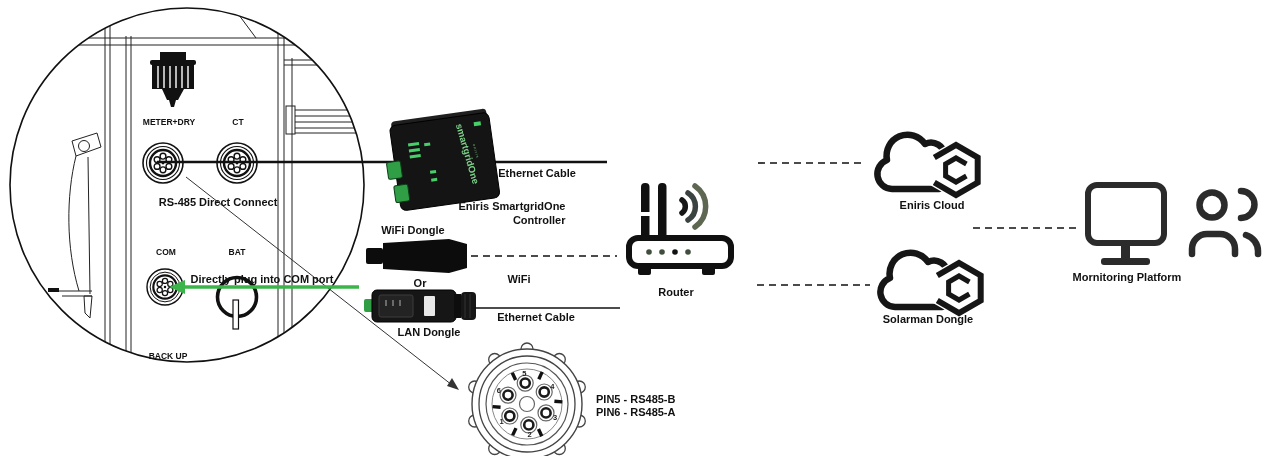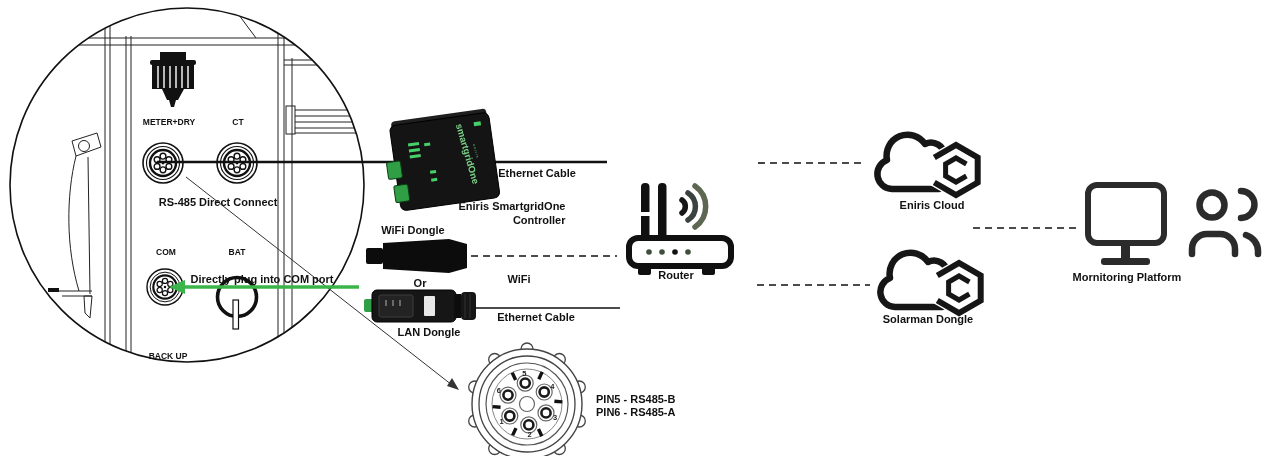--- a/index.html
+++ b/index.html
@@ -278,20 +278,20 @@
   <div>Eniris SmartgridOne</div>
   <div>Controller</div>
 </div>
 
 <div class="lbl" style="left:537px;top:166px;">Ethernet Cable</div>
 <div class="lbl" style="left:413px;top:223px;">WiFi Dongle</div>
 <div class="lbl" style="left:519px;top:264px;margin-top:8px;">WiFi</div>
 <div class="lbl" style="left:420px;top:276px;">Or</div>
 <div class="lbl" style="left:423px;top:325px;padding-left:12px;">LAN Dongle</div>
 <div class="lbl" style="left:536px;top:310px;">Ethernet Cable</div>
-<div class="lbl" style="left:676px;top:268px;">Router</div>
+<div class="lbl" style="left:676px;top:285px;">Router</div>
 <div class="lbl" style="left:926px;top:198px;padding-left:12px;">Eniris Cloud</div>
 <div class="lbl" style="left:928px;top:312px;">Solarman Dongle</div>
 <div class="lbl big" style="left:1127px;top:270px;">Mornitoring Platform</div>
 <div class="lbl la big" style="left:596px;top:392px;">PIN5 - RS485-B</div>
 <div class="lbl la big" style="left:596px;top:405px;">PIN6 - RS485-A</div>
 
 </div>
 
 </body></html>

